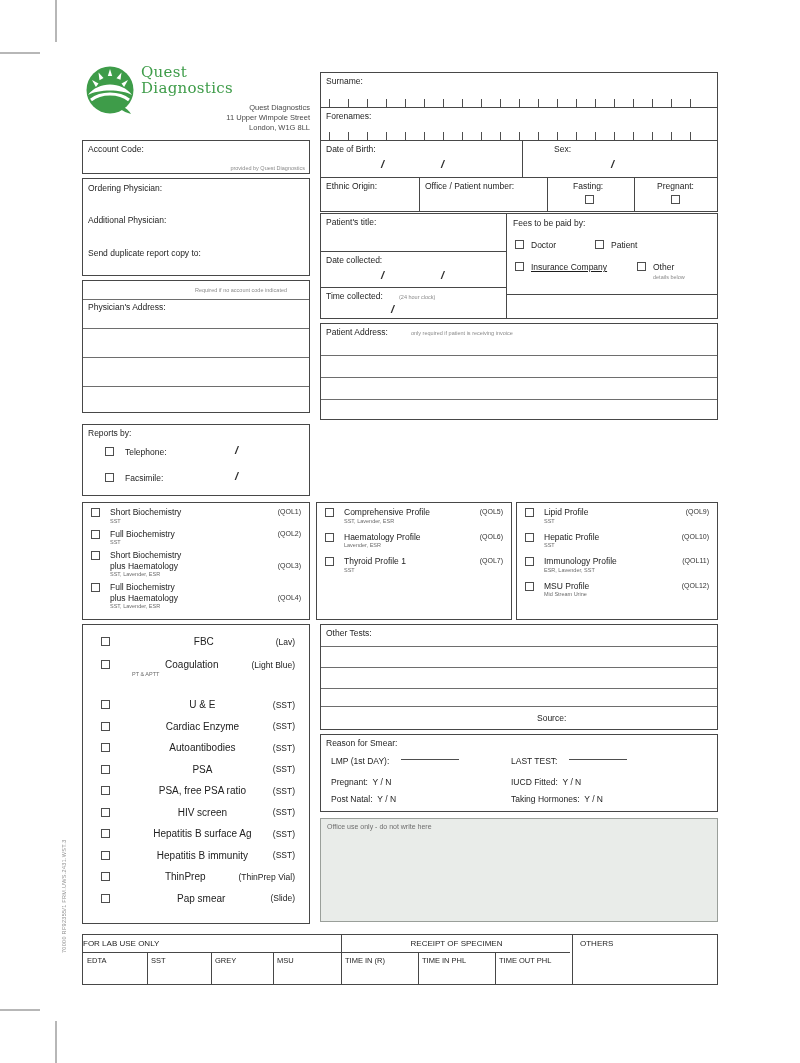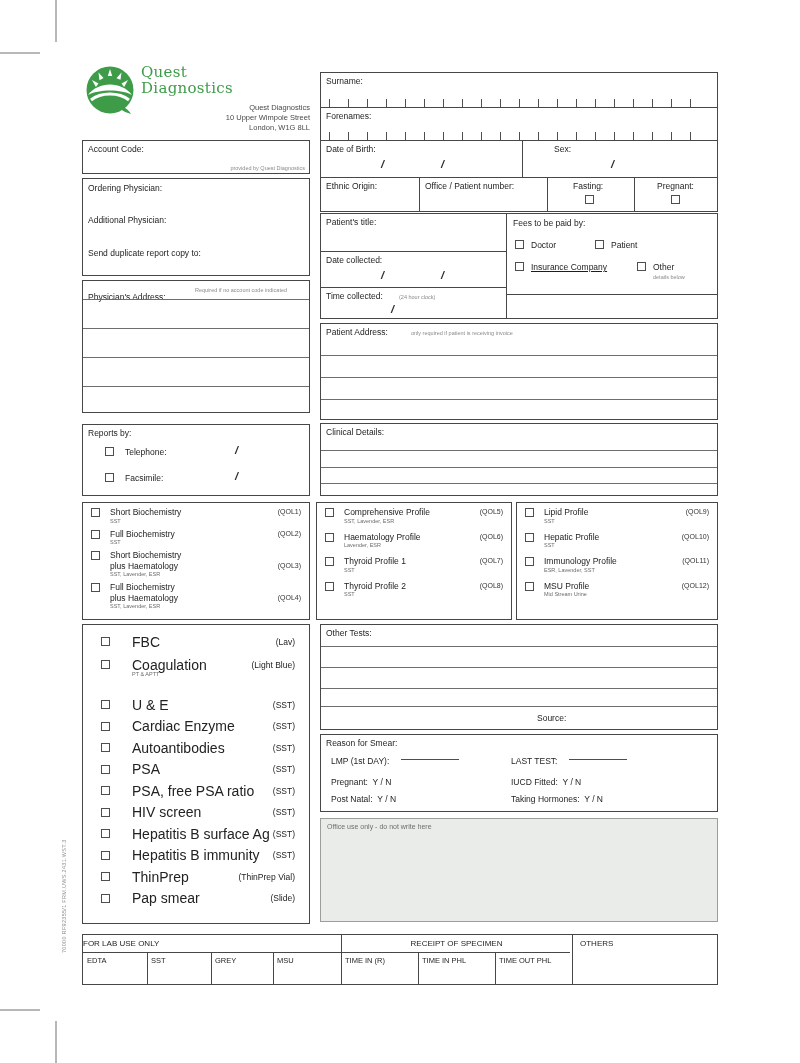--- a/index.html
+++ b/index.html
@@ -35,21 +35,21 @@
   .p-body { flex:1; }
   .p-line { display:flex; justify-content:space-between; font-size:8.5px; line-height:10.5px; }
   .p-code { font-size:7px; color:#333; padding-left:6px; white-space:nowrap; }
   .p-sub { font-size:5.5px; color:#6b6b6b; line-height:7px; }
   .p-roomy { padding-top:7px; }
 
   
   .t-row { display:flex; align-items:center; height:23px; padding:0 14px 0 18px; }
   .t-row.tight { height:21.5px; }
   .t-cb { flex:none; margin-right:22px; }
-  .t-name { flex:1; font-size:14px; }
+  .t-name { flex:1; font-size:10px;text-align:center; }
   .t-tube { font-size:8.5px; white-space:nowrap; }
   .t-sub { font-size:5.5px; color:#6b6b6b; padding-left:49px; height:10px; margin-top:-5px; }
   .t-gap { height:13px; }
 
   
   .uline { display:inline-block; width:58px; height:8px; border-bottom:1px solid #4e4e4e; }
 
   
   .office { background:#e9ece9; border:1px solid #9a9f9a; }
 
@@ -90,37 +90,37 @@
       </g>
       <path d="M38 42 q6 3 9 8 q-7 -2 -11 -5 z" fill="#3e9c49"></path>
     </svg>
   </div>
   <div class="brand-text">
     <div>Quest</div>
     <div>Diagnostics</div>
   </div>
   <div class="lab-addr">
     <div>Quest Diagnostics</div>
-    <div>10 Upper Wimpole Street</div>
+    <div>11 Upper Wimpole Street</div>
     <div>London, W1G 8LL</div>
   </div>
 
   <div class="box" style="left:82px;top:140px;width:228px;height:34px;">
     <div class="lbl pad">Account Code:</div>
     <div class="note abs" style="right:4px;bottom:2px;">provided by Quest Diagnostics</div>
   </div>
 
   <div class="box" style="left:82px;top:178px;width:228px;height:98px;">
     <div class="lbl" style="padding:4px 0 0 5px;">Ordering Physician:</div>
     <div class="lbl" style="padding:21px 0 0 5px;">Additional Physician:</div>
     <div class="lbl" style="padding:22px 0 0 5px;">Send duplicate report copy to:</div>
   </div>
 
   <div class="box" style="left:82px;top:280px;width:228px;height:133px;">
-    <span class="lbl" style="position:absolute;left:5px;top:11px;">Physician's Address:</span>
+    <span class="lbl" style="position:absolute;left:5px;top:21px;">Physician's Address:</span>
     <span class="note" style="position:absolute;left:112px;top:6px;">Required if no account code indicated</span>
     <div class="hline" style="top:18px;"></div>
     <div class="hline" style="top:47px;"></div>
     <div class="hline" style="top:76px;"></div>
     <div class="hline" style="top:105px;"></div>
   </div>
 
   <div class="box" style="left:82px;top:424px;width:228px;height:72px;">
     <div class="lbl pad">Reports by:</div>
     <span class="cb" style="position:absolute;left:22px;top:22px;"></span>
@@ -190,26 +190,20 @@
   </div>
 
   <div class="box" style="left:320px;top:323px;width:398px;height:97px;">
     <span class="lbl" style="position:absolute;left:5px;top:3px;">Patient Address:</span>
     <span class="note" style="position:absolute;left:90px;top:6px;">only required if patient is receiving invoice</span>
     <div class="hline" style="top:31px;"></div>
     <div class="hline" style="top:53px;"></div>
     <div class="hline" style="top:75px;"></div>
   </div>
 
-  <div class="box" style="left:320px;top:423px;width:398px;height:73px;">
-    <div class="lbl pad">Clinical Details:</div>
-    <div class="hline" style="top:26px;"></div>
-    <div class="hline" style="top:43px;"></div>
-    <div class="hline" style="top:59px;"></div>
-  </div>
 
   <div class="box" style="left:82px;top:502px;width:228px;height:118px;">
     <div class="p-item">
       <span class="cb p-cb"></span>
       <div class="p-body">
         <div class="p-line">
             <span>Short Biochemistry</span>
             <span class="p-code">(QOL1)</span>
           </div>
         <div class="p-sub">SST</div>
@@ -273,30 +267,20 @@
           </div>
         <div class="p-sub">Lavender, ESR</div>
       </div>
     </div>
     <div class="p-item p-roomy">
       <span class="cb p-cb"></span>
       <div class="p-body">
         <div class="p-line">
             <span>Thyroid Profile 1</span>
             <span class="p-code">(QOL7)</span>
-          </div>
-        <div class="p-sub">SST</div>
-      </div>
-    </div>
-    <div class="p-item p-roomy">
-      <span class="cb p-cb"></span>
-      <div class="p-body">
-        <div class="p-line">
-            <span>Thyroid Profile 2</span>
-            <span class="p-code">(QOL8)</span>
           </div>
         <div class="p-sub">SST</div>
       </div>
     </div>
   </div>
 
   <div class="box" style="left:516px;top:502px;width:202px;height:118px;">
     <div class="p-item">
       <span class="cb p-cb"></span>
       <div class="p-body">

